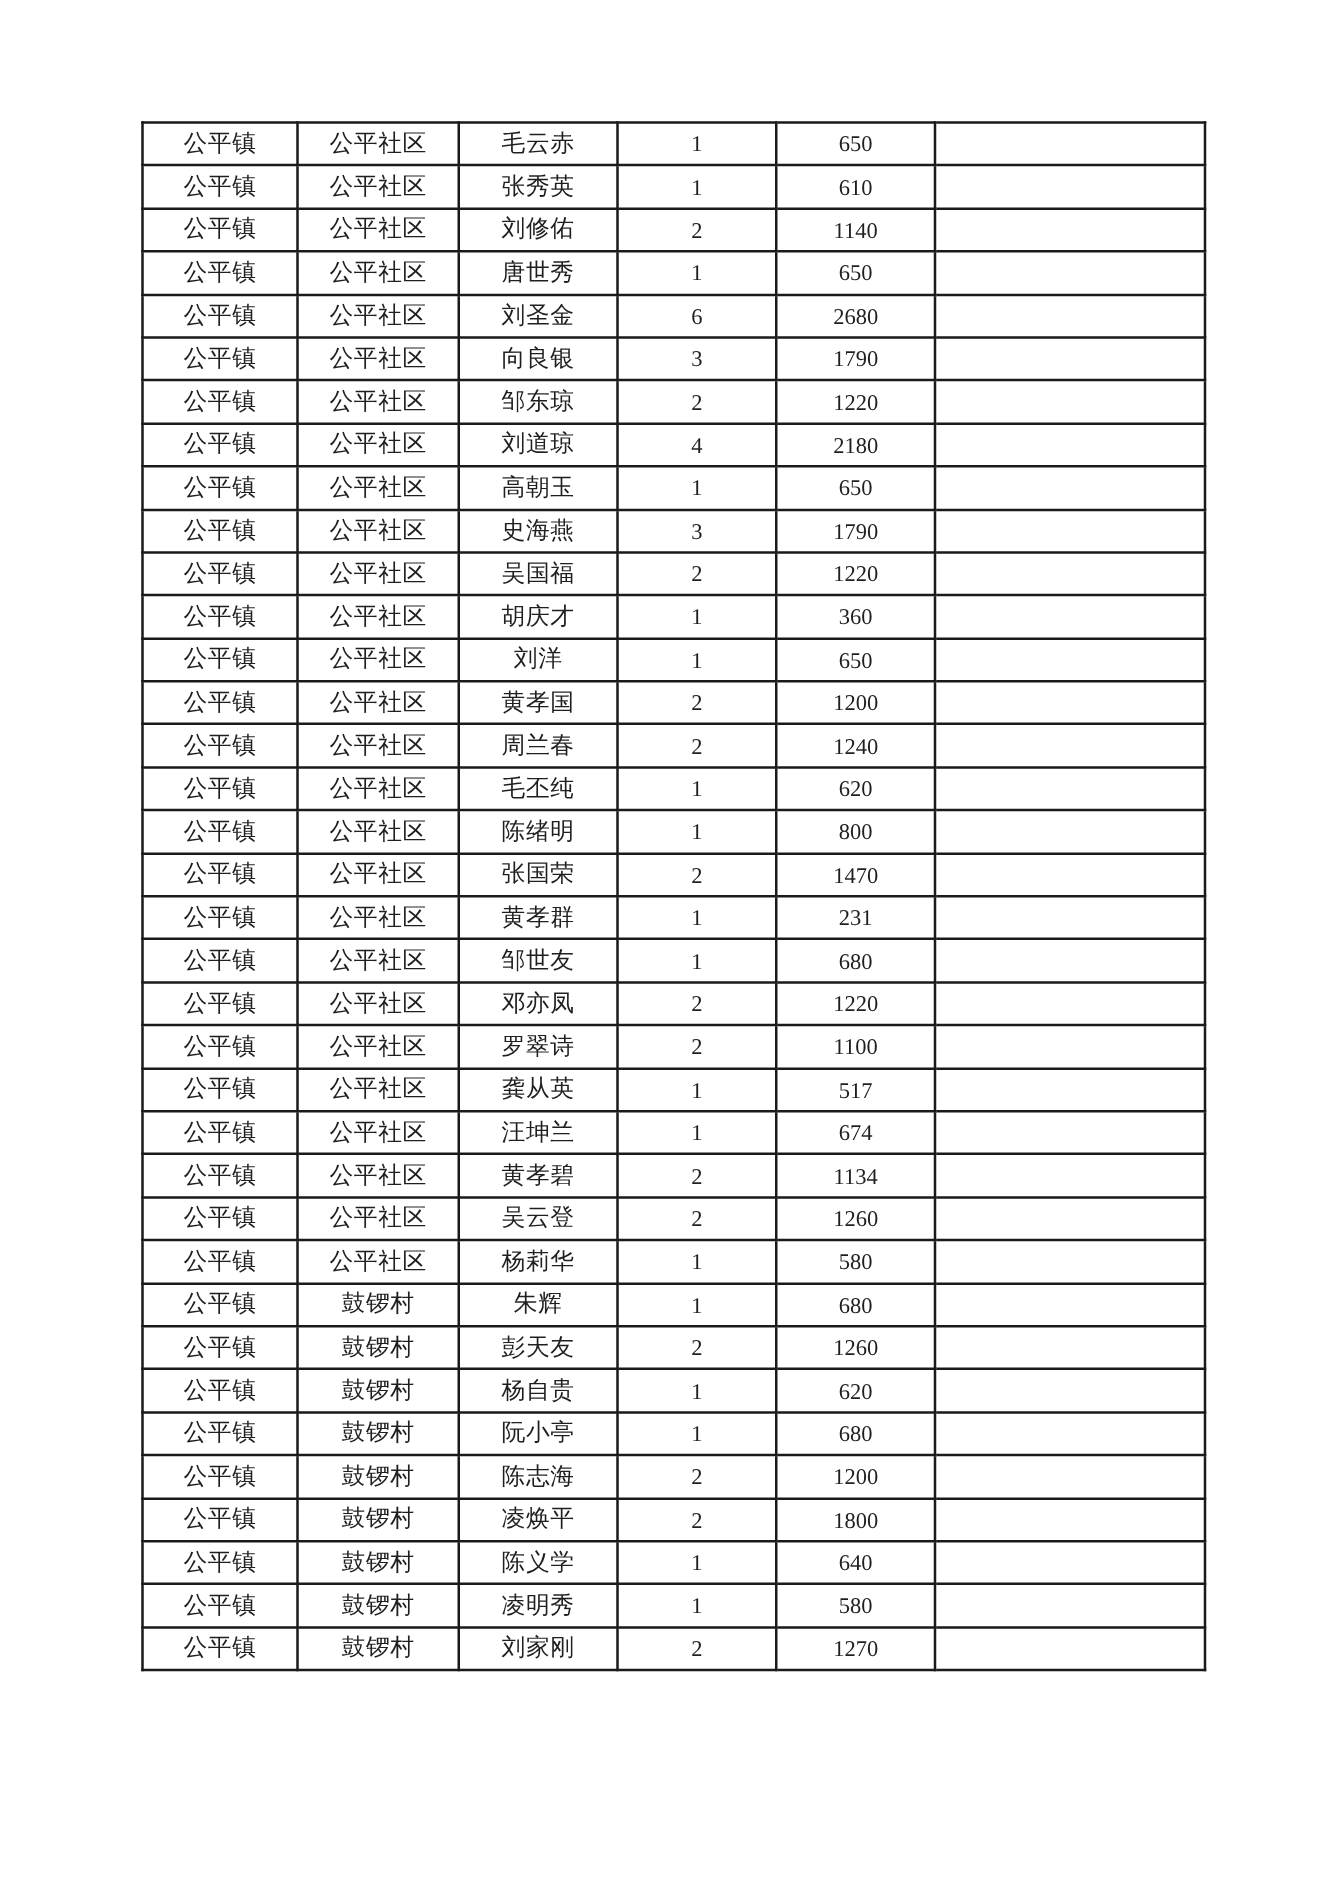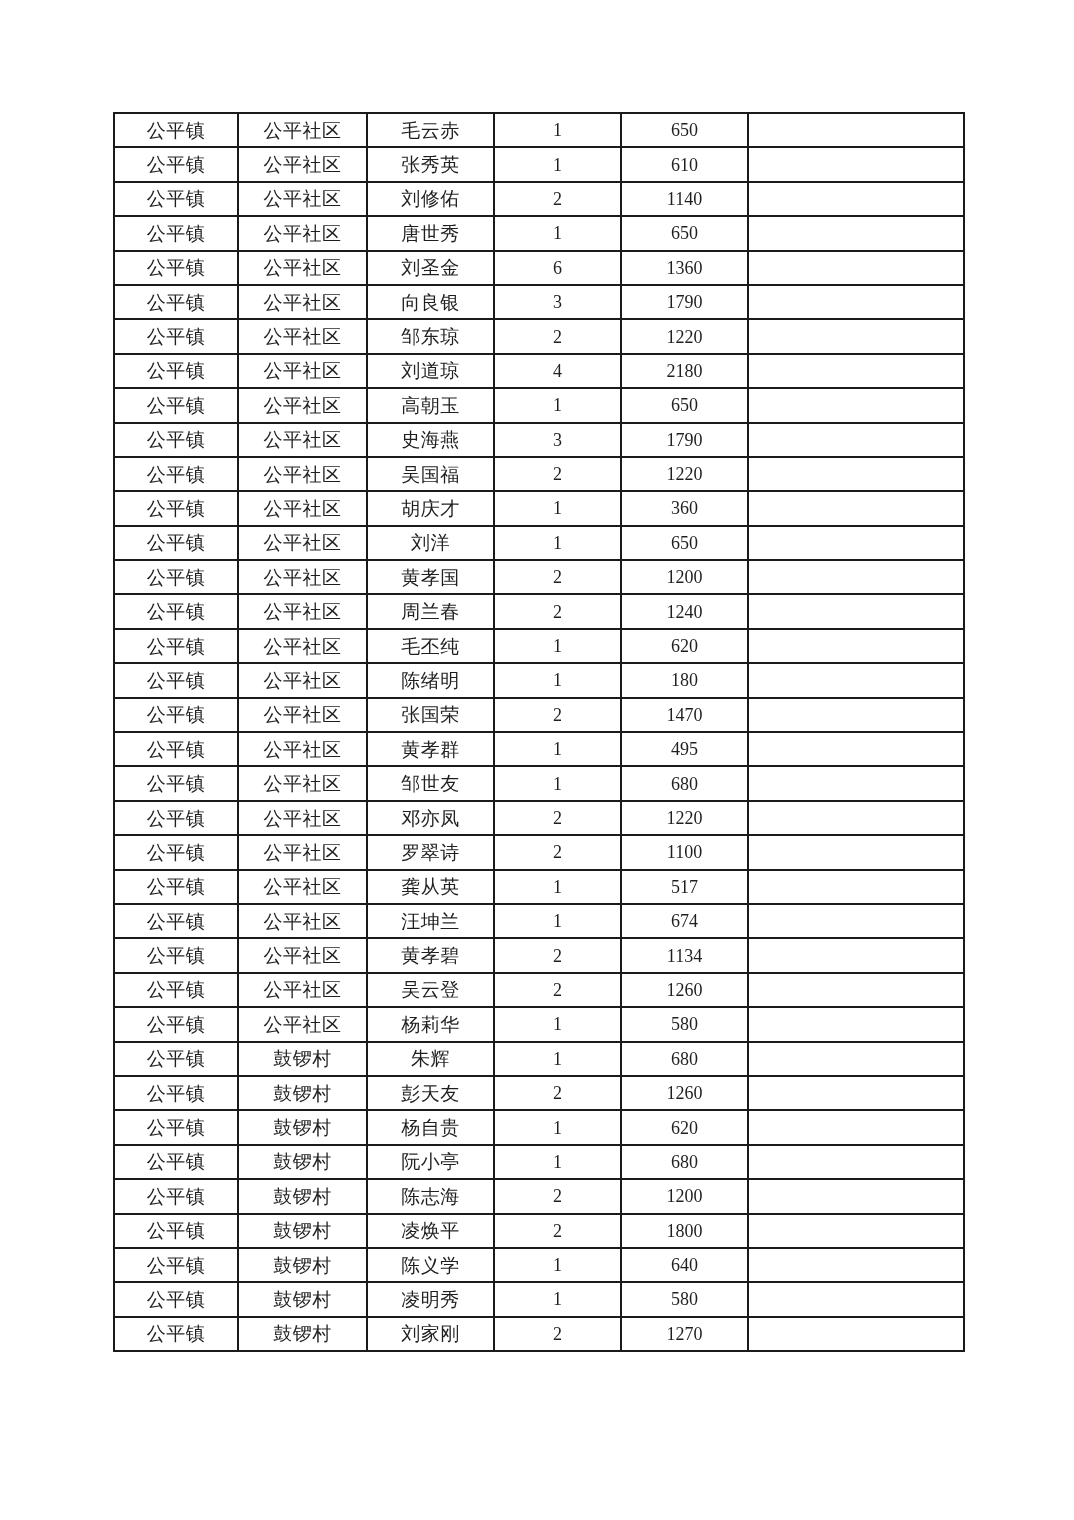--- a/index.html
+++ b/index.html
@@ -22,21 +22,21 @@
   .sheet {
     position: relative;
     width: 1074px;
     height: 1520px;
     background: var(--bg);
     overflow: hidden;
   }
   table.roster {
     position: absolute;
     left: 113px;
-    top: 112px;
+    top: 97px;
     width: 850px;
     border-collapse: collapse;
     table-layout: fixed;
   }
   table.roster td {
     border: 2px solid var(--border-color);
     height: 34.4px;
     padding: 0 2px;
     text-align: center;
     vertical-align: middle;
@@ -96,21 +96,21 @@
           <td class="cell-name">唐世秀</td>
           <td class="cell-count">1</td>
           <td class="cell-amount">650</td>
           <td class="cell-remark"></td>
         </tr>
         <tr>
           <td class="cell-town">公平镇</td>
           <td class="cell-community">公平社区</td>
           <td class="cell-name">刘圣金</td>
           <td class="cell-count">6</td>
-          <td class="cell-amount">1360</td>
+          <td class="cell-amount">2680</td>
           <td class="cell-remark"></td>
         </tr>
         <tr>
           <td class="cell-town">公平镇</td>
           <td class="cell-community">公平社区</td>
           <td class="cell-name">向良银</td>
           <td class="cell-count">3</td>
           <td class="cell-amount">1790</td>
           <td class="cell-remark"></td>
         </tr>
@@ -192,37 +192,37 @@
           <td class="cell-name">毛丕纯</td>
           <td class="cell-count">1</td>
           <td class="cell-amount">620</td>
           <td class="cell-remark"></td>
         </tr>
         <tr>
           <td class="cell-town">公平镇</td>
           <td class="cell-community">公平社区</td>
           <td class="cell-name">陈绪明</td>
           <td class="cell-count">1</td>
-          <td class="cell-amount">180</td>
+          <td class="cell-amount">800</td>
           <td class="cell-remark"></td>
         </tr>
         <tr>
           <td class="cell-town">公平镇</td>
           <td class="cell-community">公平社区</td>
           <td class="cell-name">张国荣</td>
           <td class="cell-count">2</td>
           <td class="cell-amount">1470</td>
           <td class="cell-remark"></td>
         </tr>
         <tr>
           <td class="cell-town">公平镇</td>
           <td class="cell-community">公平社区</td>
           <td class="cell-name">黄孝群</td>
           <td class="cell-count">1</td>
-          <td class="cell-amount">495</td>
+          <td class="cell-amount">231</td>
           <td class="cell-remark"></td>
         </tr>
         <tr>
           <td class="cell-town">公平镇</td>
           <td class="cell-community">公平社区</td>
           <td class="cell-name">邹世友</td>
           <td class="cell-count">1</td>
           <td class="cell-amount">680</td>
           <td class="cell-remark"></td>
         </tr>

